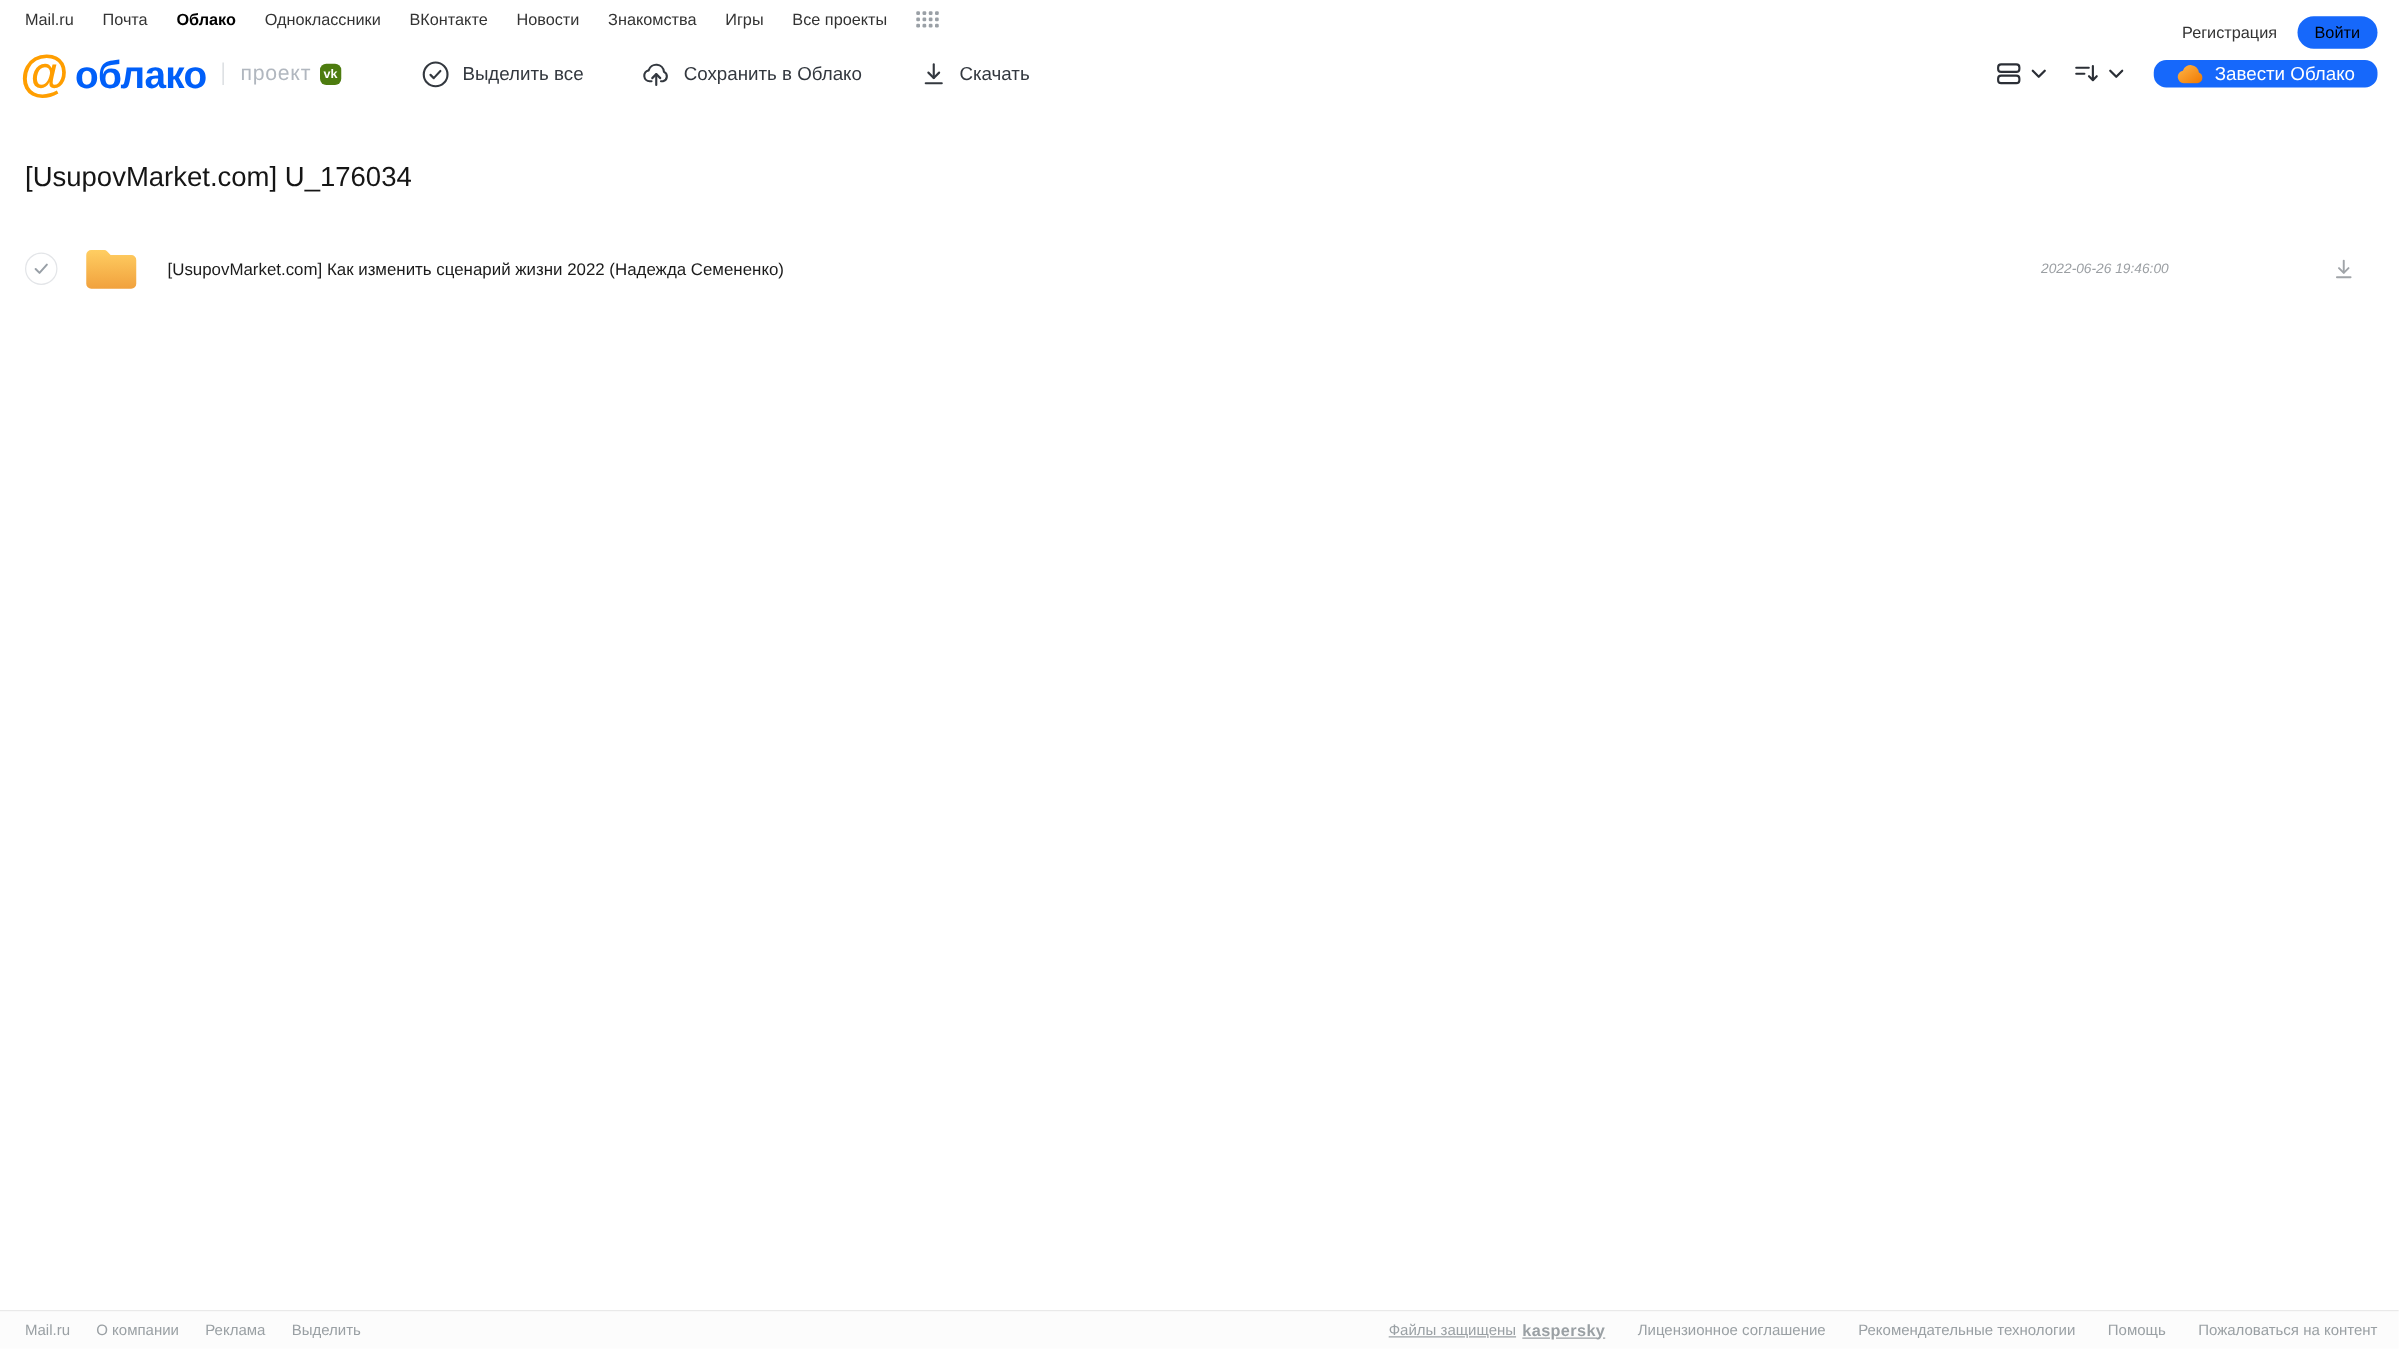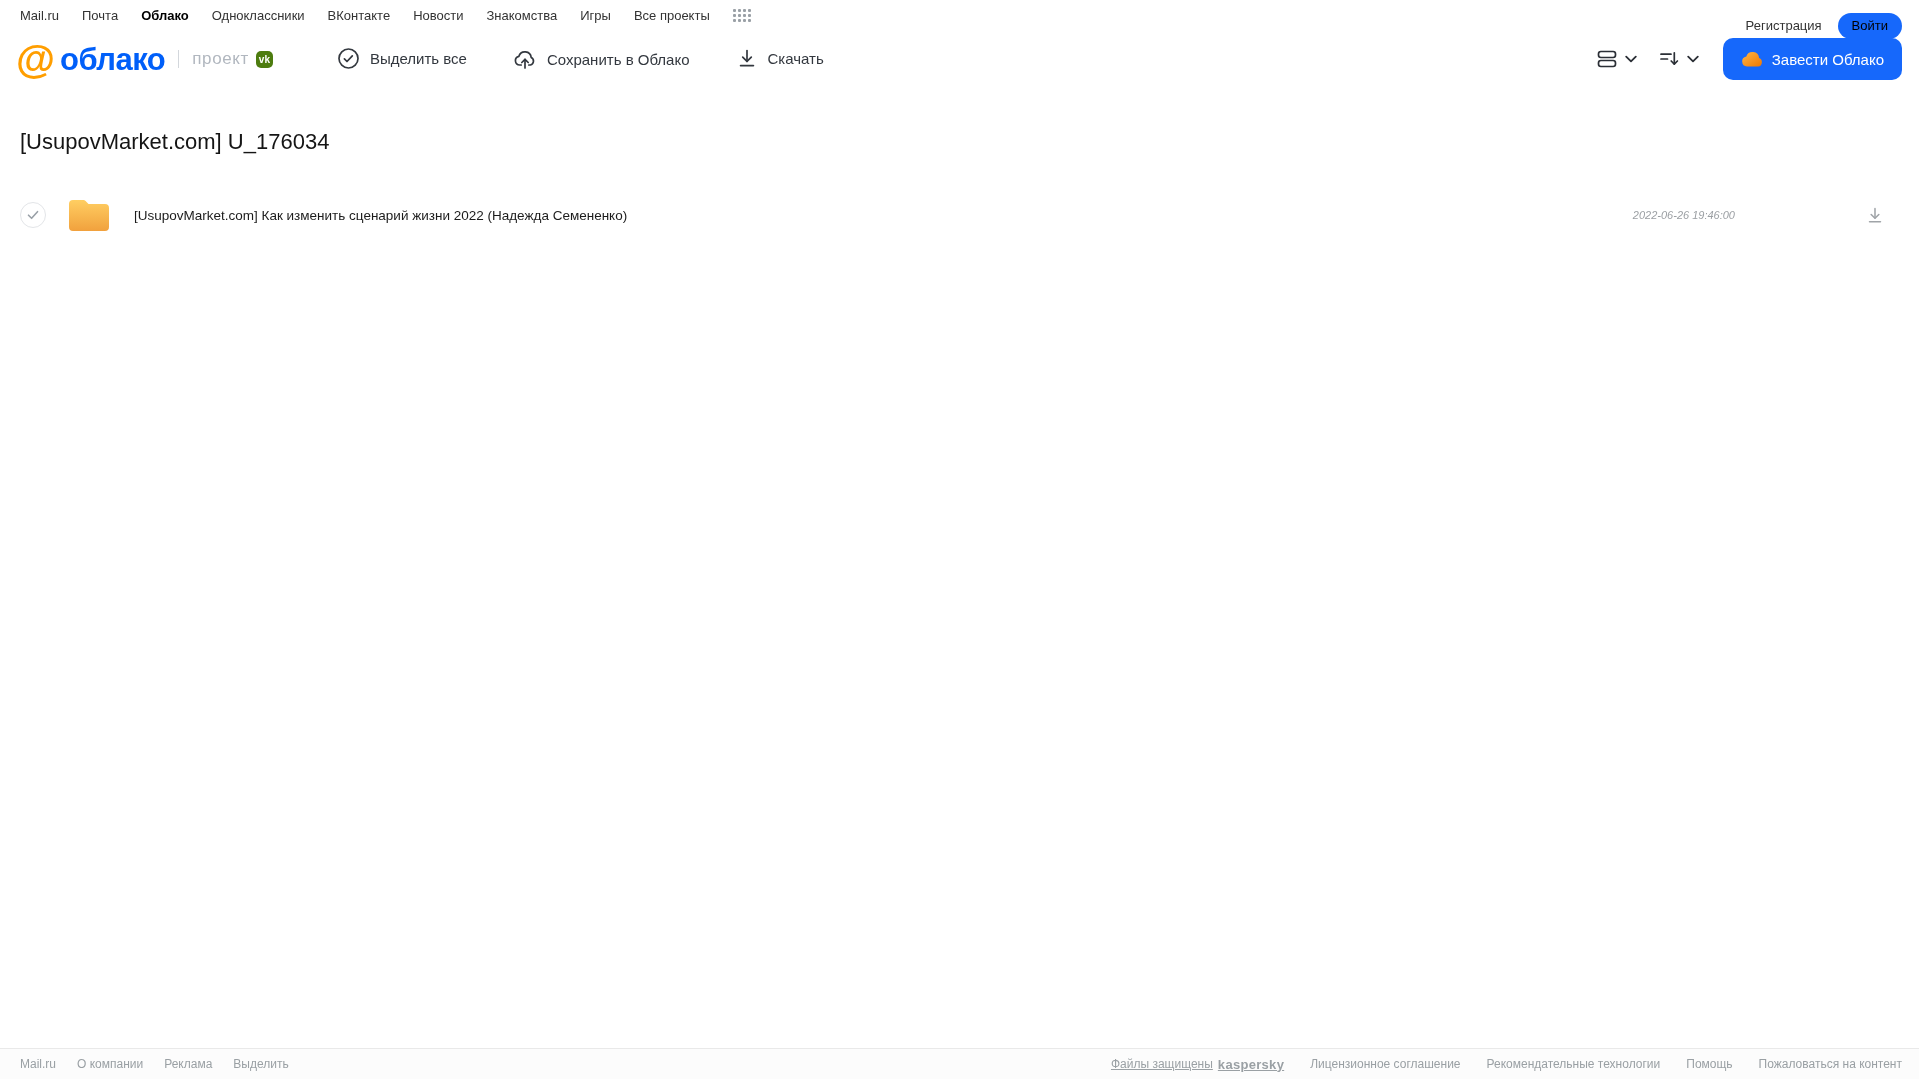--- a/index.html
+++ b/index.html
@@ -46,36 +46,36 @@
     color: var(--brand-blue, #005ff9); font-size: 31px; font-weight: 700;
     letter-spacing: -0.5px; line-height: 1;
   }
   .logo-divider { width: 1px; height: 18px; background: #d3d7dc; margin: 0 13px; }
   .project-label { color: #b1b7bf; font-size: 17px; letter-spacing: 0.6px; }
   .vk-badge {
     width: 17px; height: 17px; border-radius: 5px; background: #4d7c0f;
     color: #fff; font-size: 10px; font-weight: 700;
     display: flex; align-items: center; justify-content: center; margin-left: 7px;
   }
-  .toolbar { display: flex; align-items: flex-start; gap: 46px; margin-left: 64px; }
+  .toolbar { display: flex; align-items: center; gap: 46px; margin-left: 64px; }
   .toolbar-item {
     display: flex; align-items: center; gap: 10px;
     color: #33383f; font-size: 15px; cursor: pointer;
   }
   .header-right { margin-left: auto; display: flex; align-items: center; }
   .icon-btn {
     display: flex; align-items: center; gap: 6px; color: #2b2f36;
     cursor: pointer; background: none; border: none; padding: 0;
   }
   .icon-btn + .icon-btn { margin-left: 20px; }
   .chevron { color: #2b2f36; }
   .create-btn {
     display: flex; align-items: center; gap: 9px; margin-left: 24px;
     background: var(--accent-blue, #1668fb); color: #fff;
-    border: none; border-radius: 10px; height: 42px; padding: 0 18px;
+    border: none; border-radius: 10px; height: 22px; padding: 0 18px;
     font-size: 15px; font-family: inherit; cursor: pointer;
   }
 
   
   .main { flex: 1; }
   .page-title { margin: 39px 0 0 20px; font-size: 22px; font-weight: 400; color: #151515; }
   .file-row { display: flex; align-items: center; margin-top: 34px; padding-left: 20px; height: 52px; }
   .checkbox {
     width: 26px; height: 26px; border-radius: 50%;
     border: 1px solid #e3e5e8; background: #fff;

